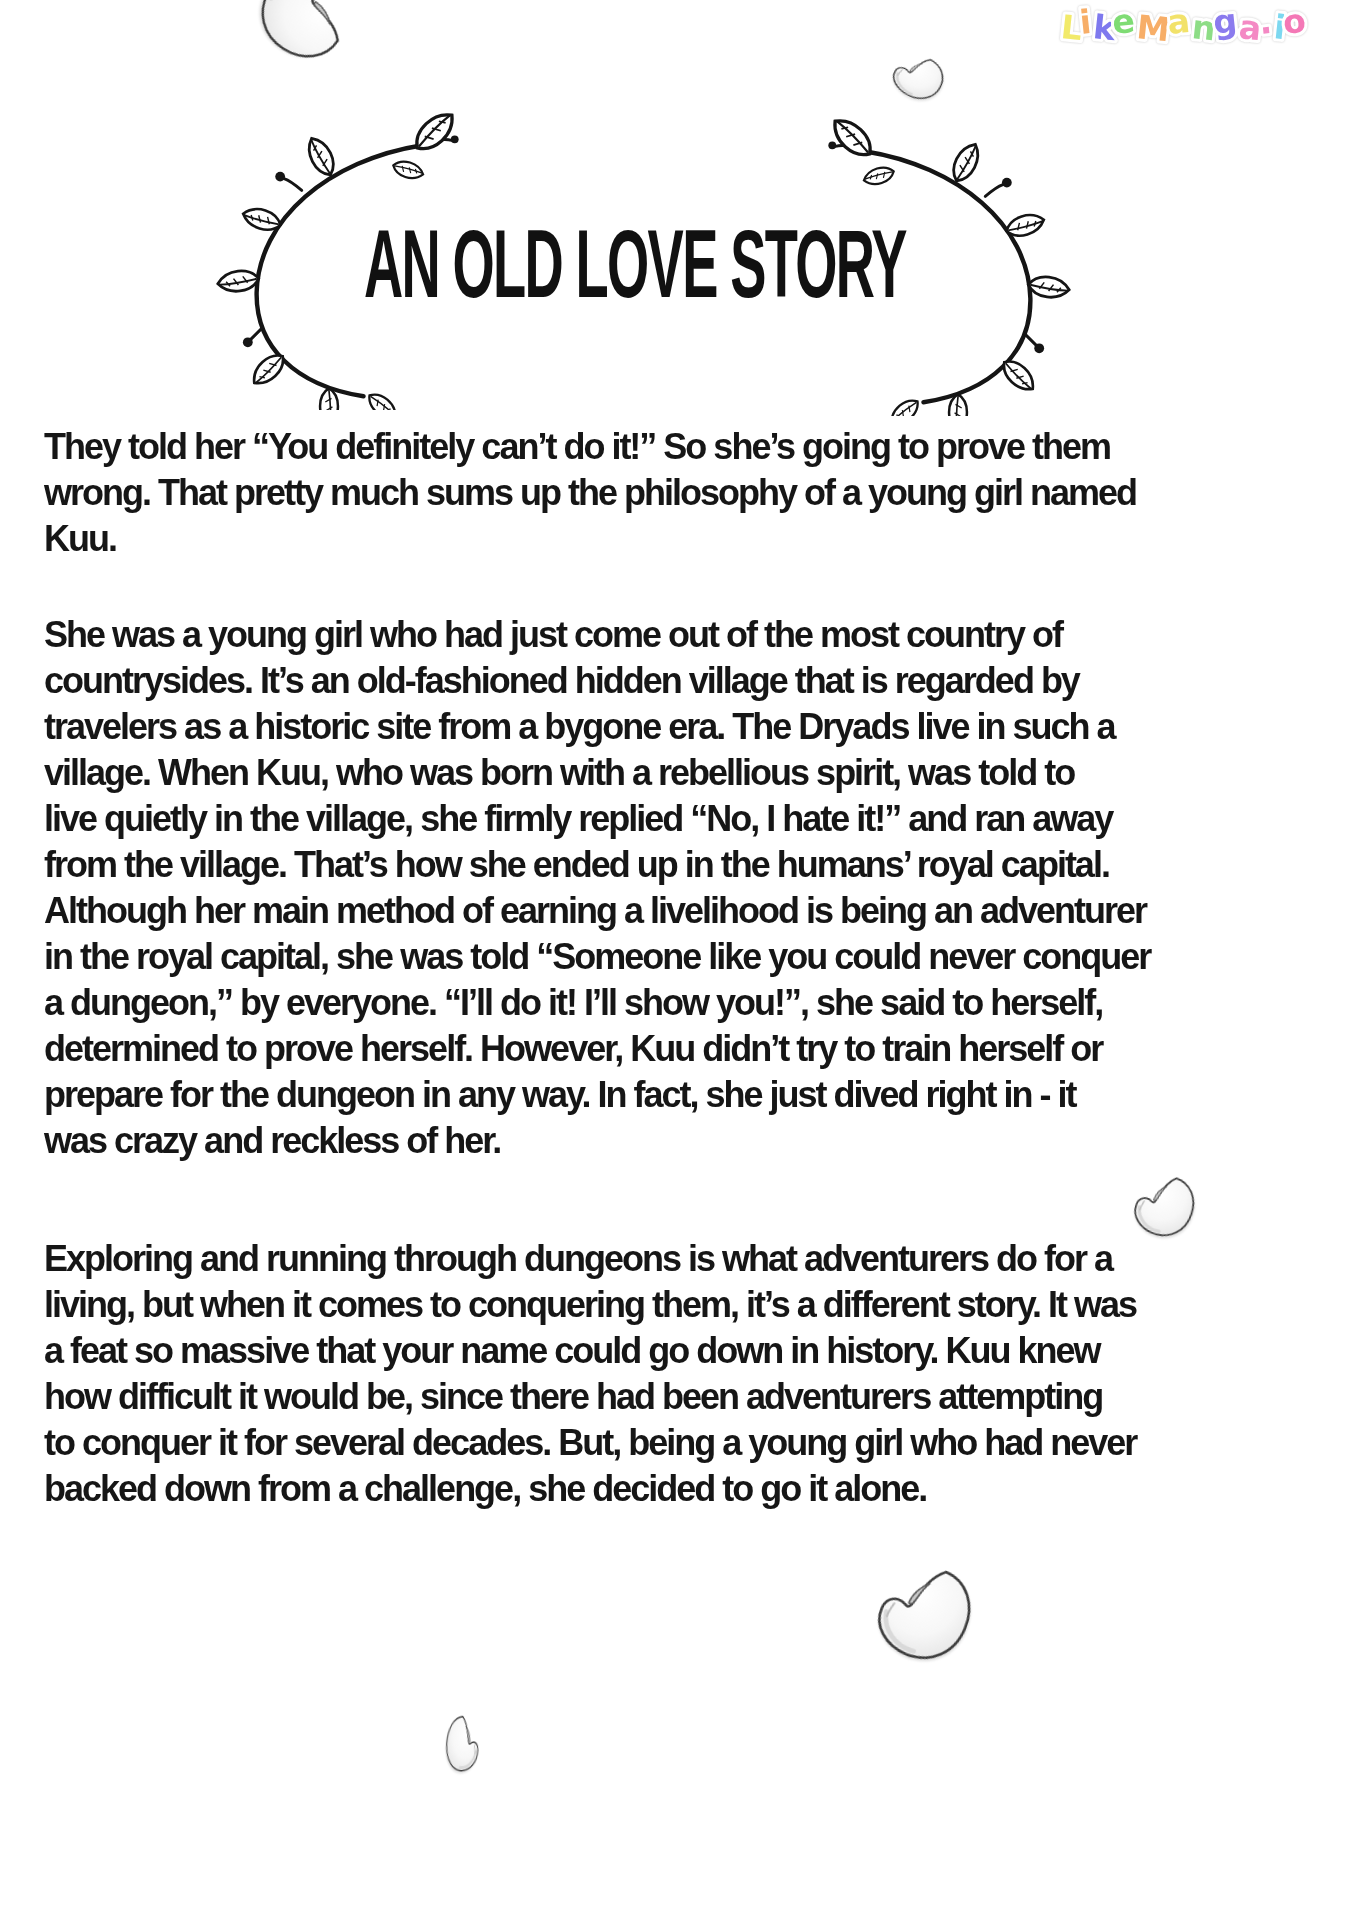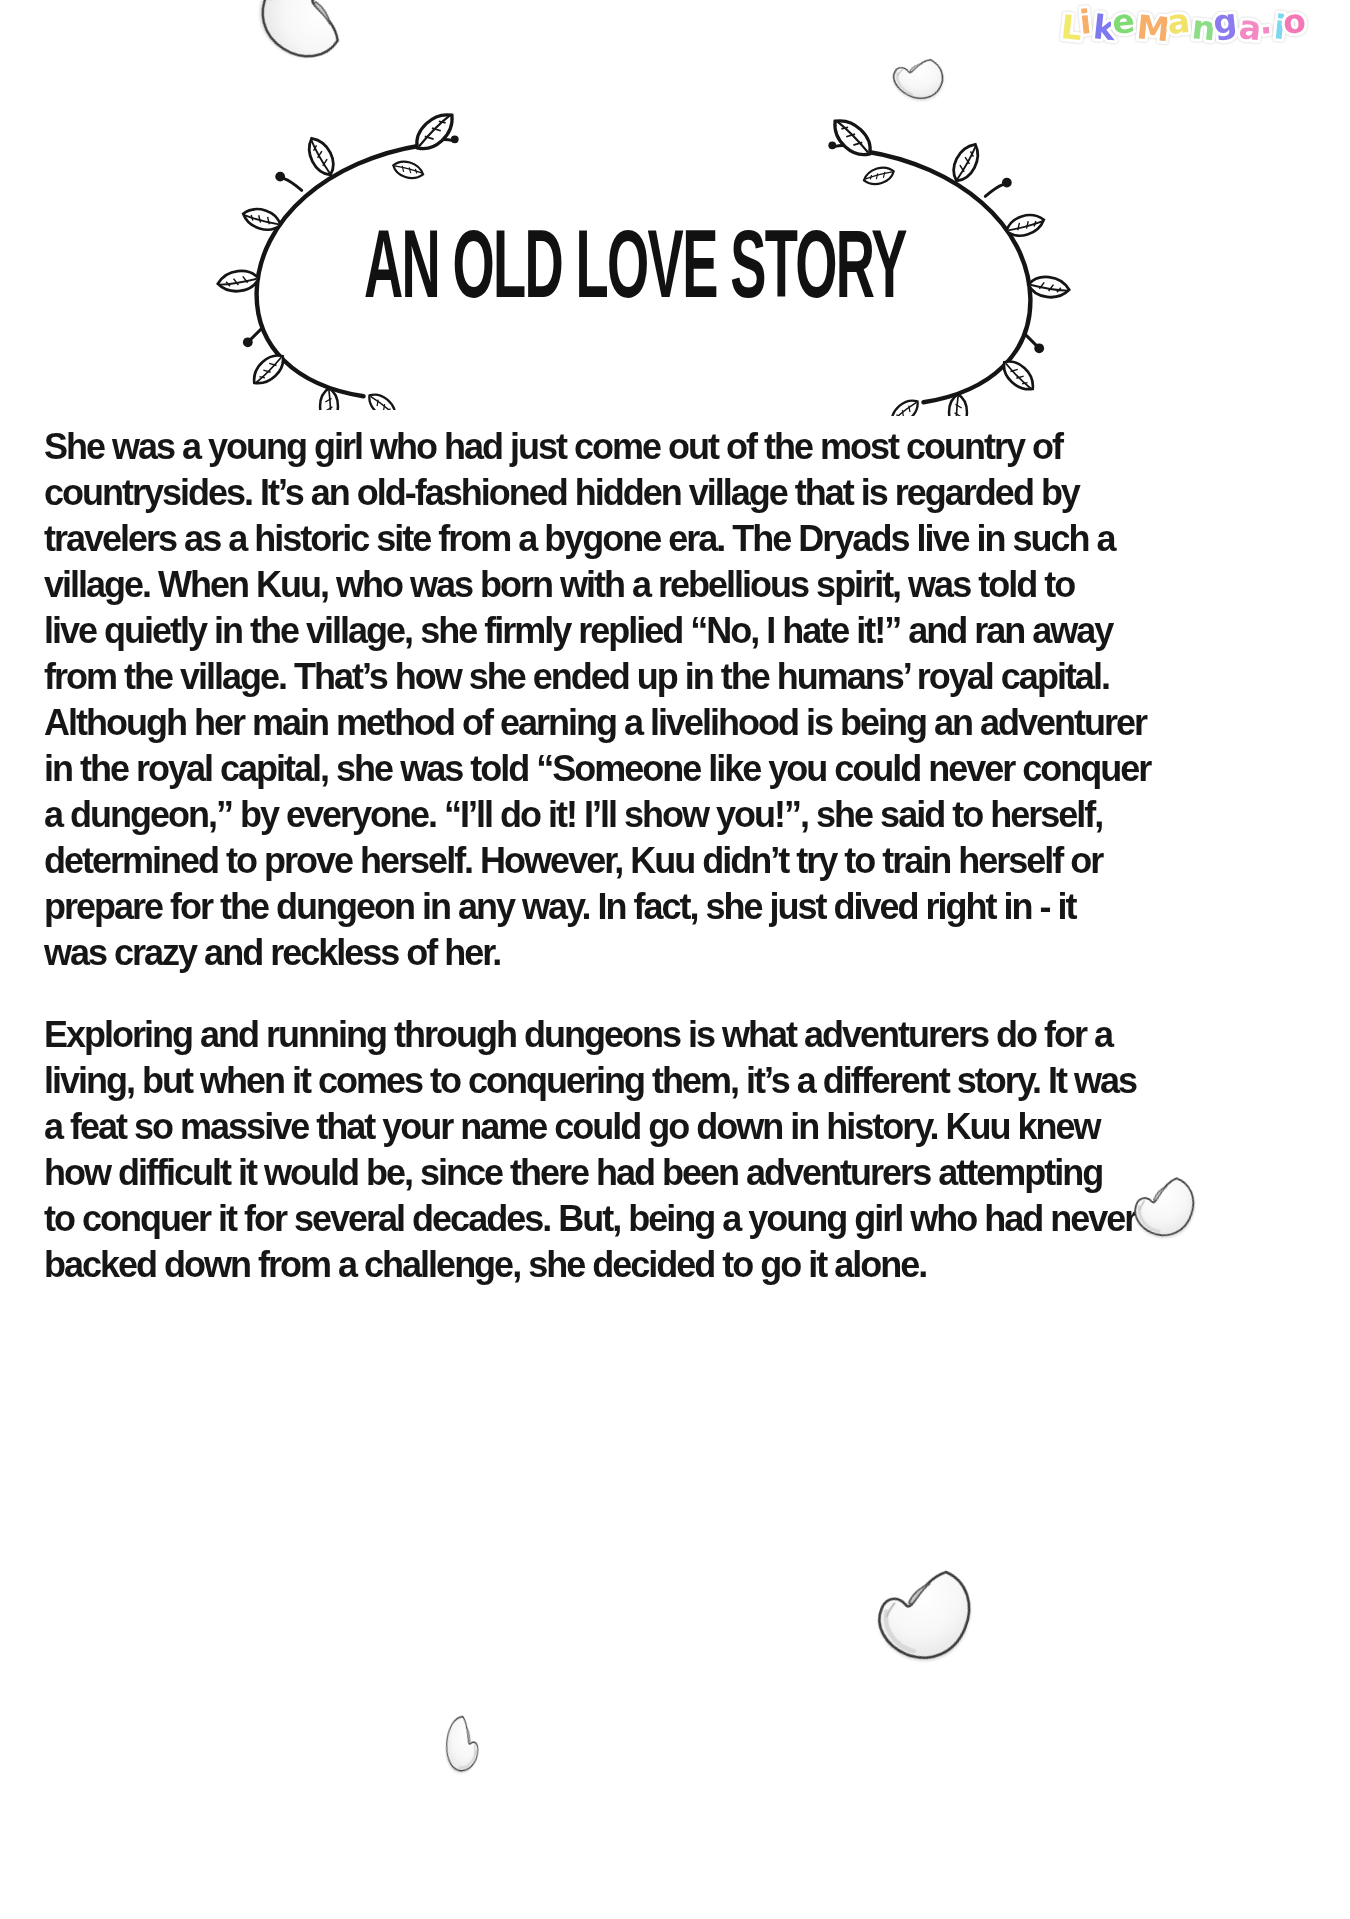--- a/index.html
+++ b/index.html
@@ -34,21 +34,21 @@
     position:absolute;left:44px;top:424px;width:1300px;
     color:#161616;
   }
   .story p{
     margin:0;
     font-size:36px;line-height:46px;font-weight:bold;
     letter-spacing:-2px;
     white-space:pre-line;
   }
   .story p.p1{margin-bottom:50px;}
-  .story p.p2{margin-bottom:36px;}
+  .story p.p2{margin-bottom:72px;}
 
   
   .bean{position:absolute;filter:drop-shadow(1px 2px 1px rgba(0,0,0,0.12));}
   .bean-1{left:256px;top:-42px;width:96px;height:112px;transform:rotate(118deg);}
   .bean-2{left:882px;top:48px;width:72px;height:58px;transform:rotate(24deg) scaleY(0.82);}
   .bean-3{left:1130px;top:1172px;width:68px;height:68px;transform:rotate(14deg);}
   .bean-4{left:872px;top:1560px;width:104px;height:106px;transform:rotate(18deg);}
   .bean-5{left:432px;top:1702px;width:62px;height:84px;transform:rotate(6deg) scaleX(-0.62);}
 </style>
 </head>
@@ -102,20 +102,23 @@
     <svg class="branch branch-left" viewBox="0 0 260 310">
         <use href="#branch"></use>
       </svg>
     <h1 class="chapter-title"><span class="title-inner">AN OLD LOVE STORY</span></h1>
     <svg class="branch branch-right" viewBox="0 0 260 310">
         <use href="#branch"></use>
       </svg>
   </header>
 
   <main class="story">
+    <p class="p1">They told her “You definitely can’t do it!” So she’s going to prove them
+wrong. That pretty much sums up the philosophy of a young girl named
+Kuu.</p>
     <p class="p2">She was a young girl who had just come out of the most country of
 countrysides. It’s an old-fashioned hidden village that is regarded by
 travelers as a historic site from a bygone era. The Dryads live in such a
 village. When Kuu, who was born with a rebellious spirit, was told to
 live quietly in the village, she firmly replied “No, I hate it!” and ran away
 from the village. That’s how she ended up in the humans’ royal capital.
 Although her main method of earning a livelihood is being an adventurer
 in the royal capital, she was told “Someone like you could never conquer
 a dungeon,” by everyone. “I’ll do it! I’ll show you!”, she said to herself,
 determined to prove herself. However, Kuu didn’t try to train herself or

